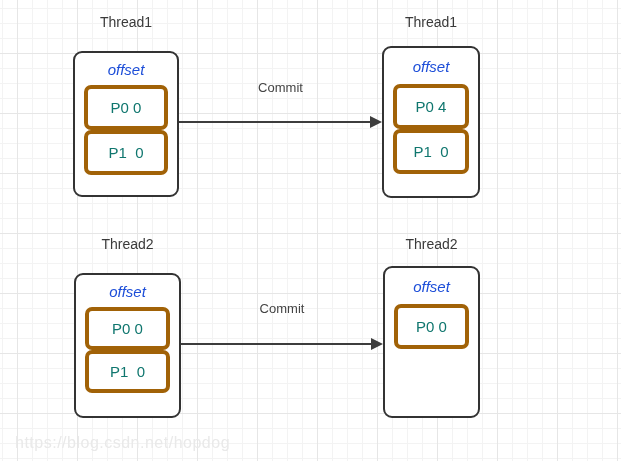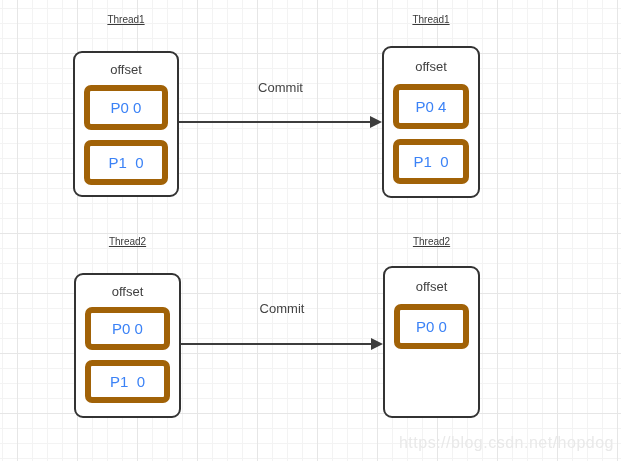--- a/index.html
+++ b/index.html
@@ -28,45 +28,45 @@
     flex-direction: column;
     align-items: center;
     padding: 0 9px;
   }
   .node-header {
     flex: none;
     height: 32px;
     display: flex;
     align-items: center;
     justify-content: center;
-    font-size: 13px;
-    color: #404040;
+    font-size: 15px;
+    color: #1d4ed8;
+    font-style: italic;
   }
   .cell {
     flex: none;
     box-sizing: border-box;
     width: 100%;
     height: 45px;
     background: #ffffff;
-    border: 6px solid #a16207;
+    border: 4px solid #a16207;
     border-radius: 7px;
     display: flex;
     align-items: center;
     justify-content: center;
     font-size: 15px;
-    color: #3b82f6;
+    color: #0f766e;
     white-space: pre;
   }
-  .cell + .cell { margin-top: 10px; }
+  .cell + .cell { }
   .node-title {
     position: absolute;
     text-align: center;
-    font-size: 10px;
+    font-size: 14px;
     color: #3a3a3a;
-    text-decoration: underline;
   }
   .commit-label {
     position: absolute;
     text-align: center;
     font-size: 13px;
     color: #444444;
   }
   .arrow-line {
     position: absolute;
     height: 2px;
@@ -77,24 +77,24 @@
     right: -12px;
     top: -5px;
     width: 0;
     height: 0;
     border-left: 12px solid #3d3d3d;
     border-top: 6px solid transparent;
     border-bottom: 6px solid transparent;
   }
   .watermark {
     position: absolute;
-    left: 7px;
+    left: 15px;
     right: 7px;
     top: 434px;
-    text-align: right;
+    text-align: left;
     font-size: 16px;
     letter-spacing: 0.5px;
     color: #e9e9e9;
   }
 
   
   #node-tl { left: 73px;  top: 51px;  width: 106px; height: 146px; }
   #node-tr { left: 382px; top: 46px;  width: 98px;  height: 152px; }
   #node-bl { left: 74px;  top: 273px; width: 107px; height: 145px; }
   #node-br { left: 383px; top: 266px; width: 97px;  height: 152px; }

